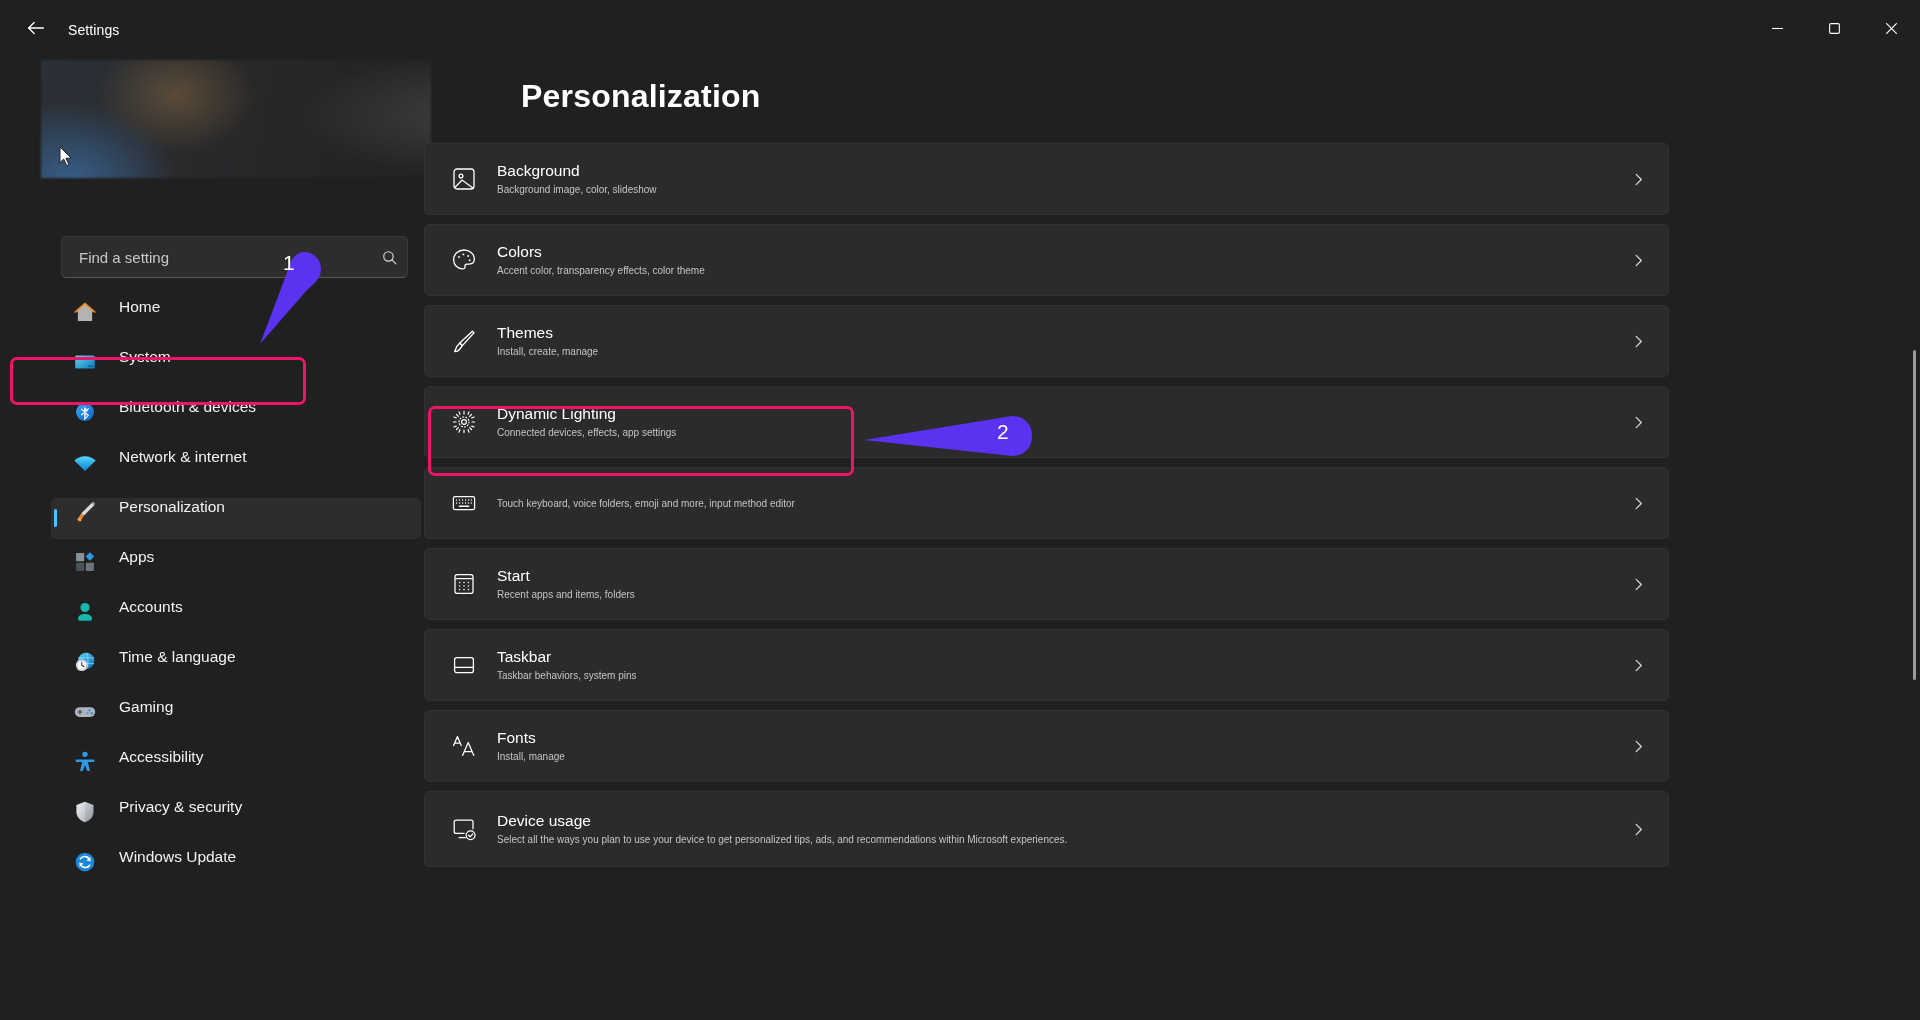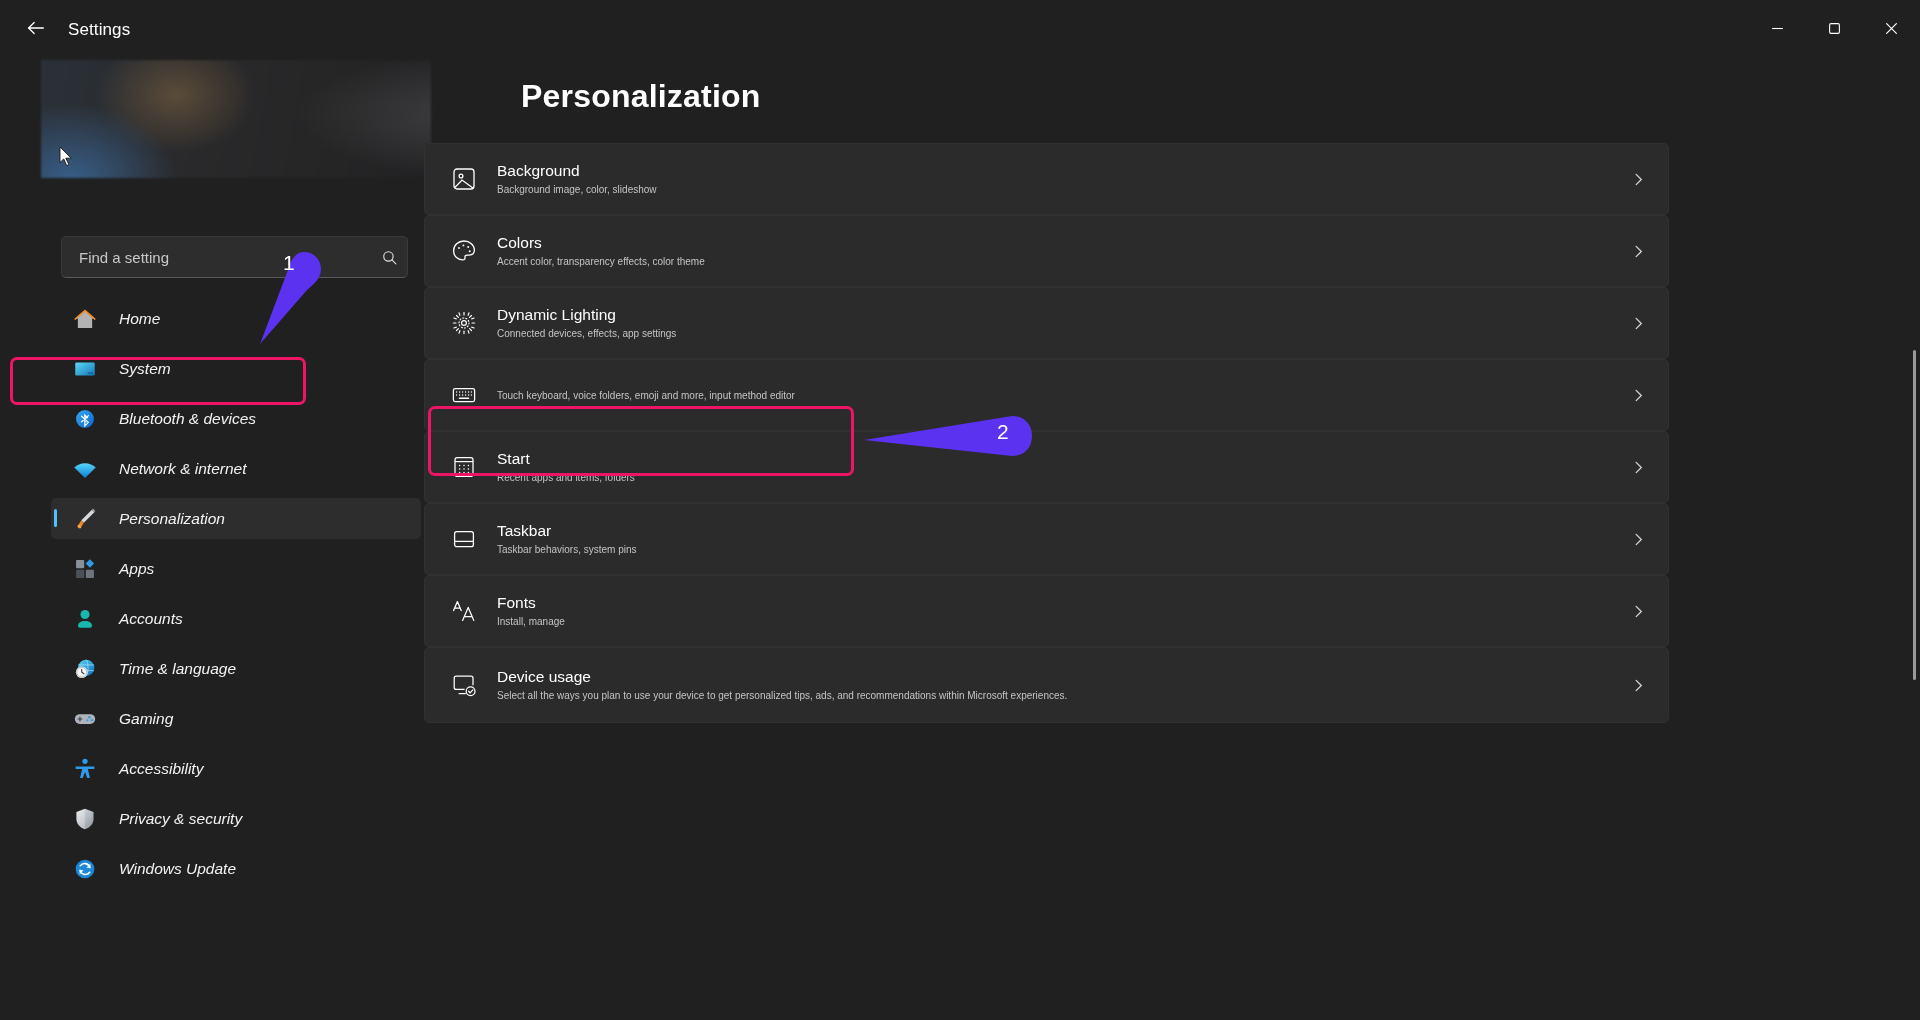--- a/index.html
+++ b/index.html
@@ -24,21 +24,21 @@
     display: flex; align-items: center;
   }
   .back-btn {
     width: 44px; height: 36px; margin-left: 14px;
     display: flex; align-items: center; justify-content: center;
     border-radius: 5px;
   }
   .back-btn svg { width: 22px; height: 22px; }
   .title-text {
     margin-left: 10px;
-    font-size: 17px; color: #ffffff; font-weight: 400;
+    font-size: 14px; color: #ffffff; font-weight: 400;
     letter-spacing: .1px;
   }
   .wincontrols {
     position: absolute; right: 0; top: 0; height: 60px;
     display: flex; align-items: stretch;
   }
   .wc {
     width: 57px; height: 60px;
     display: flex; align-items: center; justify-content: center;
   }
@@ -86,24 +86,23 @@
   }
   .search-input::placeholder { color: #c8c8c8; }
   .search-icon { width: 36px; display: flex; align-items: center; justify-content: center; }
   .search-icon svg { width: 17px; height: 17px; }
 
   
   .navlist { position: absolute; top: 238px; left: 10px; width: 370px; }
   .navitem {
     position: relative;
     height: 41px; margin: 0 0 9px 0;
-    display: flex; align-items: center;
+    display: flex; 
     padding-left: 20px;
     border-radius: 5px;
-    font-style: italic;
   }
   .navitem.selected { background: #2d2d2d; }
   .navitem.selected::before {
     content: ""; position: absolute; left: 3px; top: 11px;
     width: 3px; height: 18px; border-radius: 2px;
     background: #4cc2ff;
   }
   .nav-ico {
     width: 28px; height: 28px; margin-right: 20px;
     display: flex; align-items: center; justify-content: center;
@@ -120,20 +119,21 @@
   }
   .page-title {
     position: absolute; left: 131px; top: 18px;
     font-size: 32px; font-weight: 600; color: #ffffff;
     letter-spacing: .2px;
   }
   .cards { position: absolute; left: 34px; top: 83px; width: 1400px; }
   .card {
     position: relative;
     height: 72px; width: 1245px;
+    margin-bottom: 9px;
     background: #2b2b2b;
     border: 1px solid #313131;
     border-radius: 5px;
     display: flex; align-items: center;
     padding-left: 22px;
   }
   .card.tall { height: 76px; }
   .card-ico {
     width: 34px; height: 34px; margin-right: 16px;
     display: flex; align-items: center; justify-content: center;
@@ -443,20 +443,37 @@
           <span class="card-title">Colors</span>
           <span class="card-sub">Accent color, transparency effects, color theme</span>
         </span>
         <span class="chev">
           <svg viewBox="0 0 16 16" fill="none" stroke="#d9d9d9" stroke-width="1.3" stroke-linecap="round" stroke-linejoin="round">
               <path d="M5.5 2.5L11 8l-5.5 5.5"></path>
             </svg>
         </span>
       </div>
 
+      <div class="card">
+        <span class="card-ico">
+          <svg viewBox="0 0 28 28" fill="none" stroke="#ffffff" stroke-width="1.3" stroke-linejoin="round">
+            <path d="M22.4 4.2l1.6 1.6-11.6 12.8-2.6-2.6z"></path>
+            <path d="M9.8 16l2.6 2.6-2.9 3.9c-1 1.3-3.1 2.1-4.9 2.1.9-1.6 1.6-3.6 2.1-4.9z"></path>
+          </svg>
+        </span>
+        <span class="card-txt">
+          <span class="card-title">Themes</span>
+          <span class="card-sub">Install, create, manage</span>
+        </span>
+        <span class="chev">
+          <svg viewBox="0 0 16 16" fill="none" stroke="#d9d9d9" stroke-width="1.3" stroke-linecap="round" stroke-linejoin="round">
+              <path d="M5.5 2.5L11 8l-5.5 5.5"></path>
+            </svg>
+        </span>
+      </div>
 
       <div class="card">
         <span class="card-ico">
           <svg viewBox="0 0 28 28" fill="none" stroke="#ffffff" stroke-width="1.15" stroke-linecap="round">
             <circle cx="14" cy="14" r="2.4"></circle>
             <circle cx="14" cy="14" r="5" stroke-dasharray="1 2.1"></circle>
             <g stroke-width="1.2">
               <path d="M14 3.4v2.6M14 22v2.6M3.4 14h2.6M22 14h2.6"></path>
               <path d="M6.5 6.5l1.9 1.9M19.6 19.6l1.9 1.9M21.5 6.5l-1.9 1.9M8.4 19.6l-1.9 1.9"></path>
               <path d="M9 3.9l.9 2.4M18.1 21.7l.9 2.4M24.1 9l-2.4.9M6.3 18.1l-2.4.9M19 3.9l-.9 2.4M9.9 21.7l-.9 2.4M24.1 19l-2.4-.9M6.3 9.9l-2.4-.9"></path>

